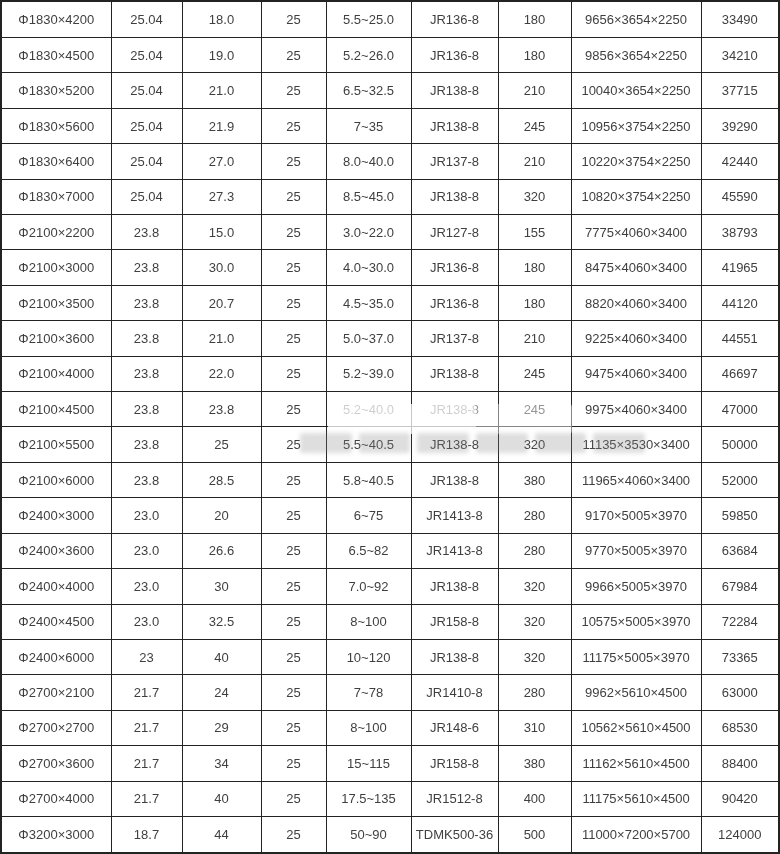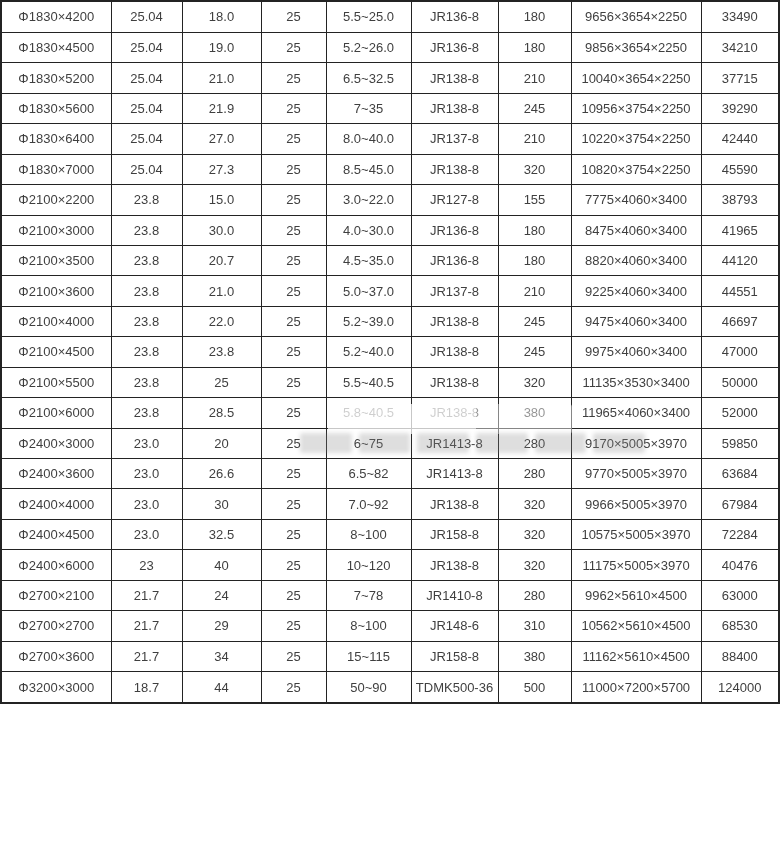--- a/index.html
+++ b/index.html
@@ -10,21 +10,21 @@
   .page {
     position: relative;
     width: 780px;
     height: 854px;
     background: #ffffff;
     font-family: "Liberation Sans", sans-serif;
     overflow: hidden;
   }
   table.spec-table {
     width: 780px;
-    height: 704px;
+    height: 854px;
     border-collapse: collapse;
     table-layout: fixed;
     border: 2px solid #232323;
   }
   table.spec-table td {
     border: 1px solid #232323;
     text-align: center;
     vertical-align: middle;
     font-size: 13px;
     color: #3f3f3f;
@@ -304,21 +304,21 @@
         </tr>
         <tr>
           <td>Φ2400×6000</td>
           <td>23</td>
           <td>40</td>
           <td>25</td>
           <td>10~120</td>
           <td>JR138-8</td>
           <td>320</td>
           <td>11175×5005×3970</td>
-          <td>40476</td>
+          <td>73365</td>
         </tr>
         <tr>
           <td>Φ2700×2100</td>
           <td>21.7</td>
           <td>24</td>
           <td>25</td>
           <td>7~78</td>
           <td>JR1410-8</td>
           <td>280</td>
           <td>9962×5610×4500</td>
@@ -338,20 +338,31 @@
         <tr>
           <td>Φ2700×3600</td>
           <td>21.7</td>
           <td>34</td>
           <td>25</td>
           <td>15~115</td>
           <td>JR158-8</td>
           <td>380</td>
           <td>11162×5610×4500</td>
           <td>88400</td>
+        </tr>
+        <tr>
+          <td>Φ2700×4000</td>
+          <td>21.7</td>
+          <td>40</td>
+          <td>25</td>
+          <td>17.5~135</td>
+          <td>JR1512-8</td>
+          <td>400</td>
+          <td>11175×5610×4500</td>
+          <td>90420</td>
         </tr>
         <tr>
           <td>Φ3200×3000</td>
           <td>18.7</td>
           <td>44</td>
           <td>25</td>
           <td>50~90</td>
           <td>TDMK500-36</td>
           <td>500</td>
           <td>11000×7200×5700</td>

